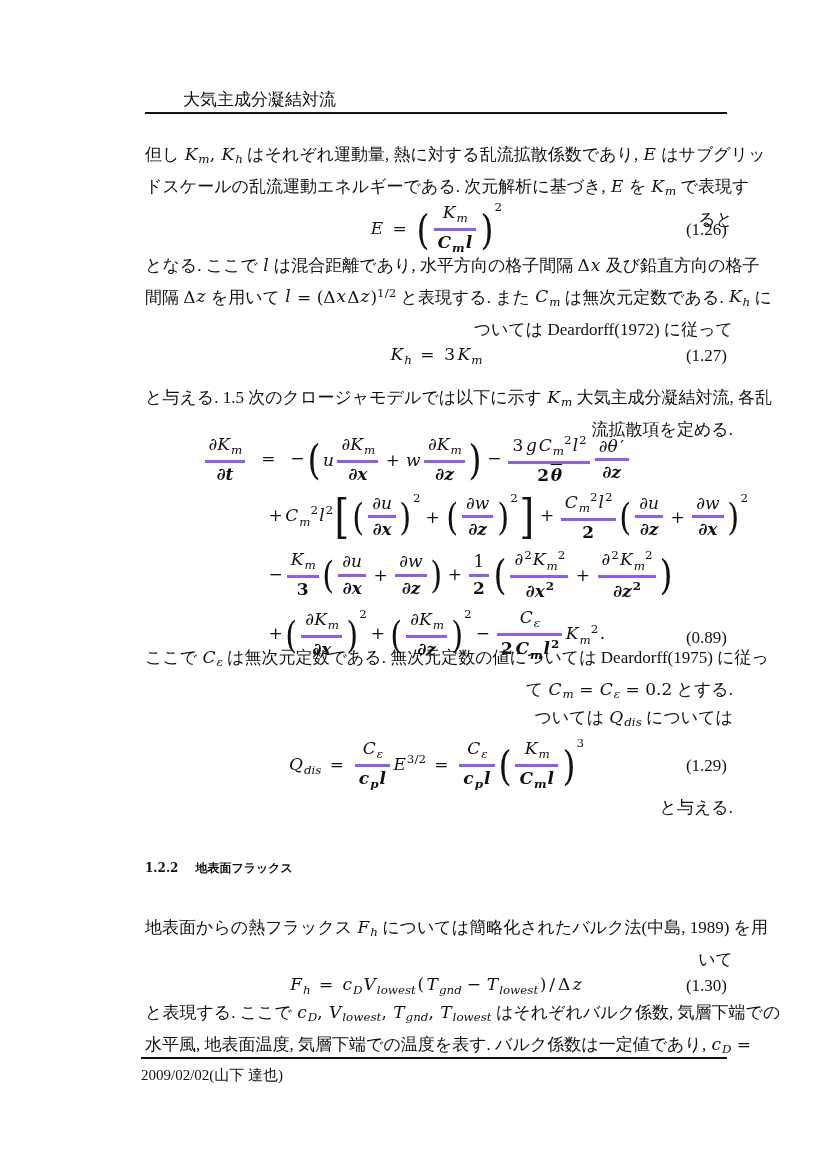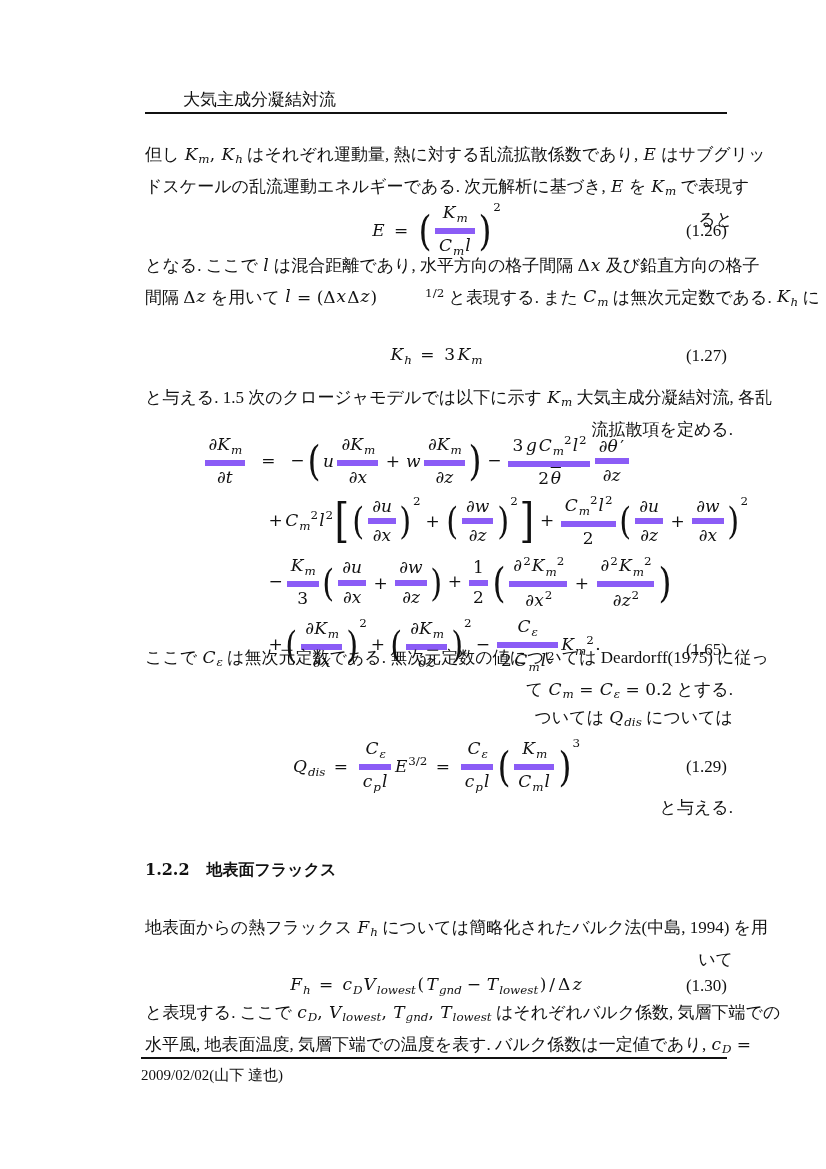--- a/index.html
+++ b/index.html
@@ -15,43 +15,43 @@
   .hleft{position:absolute;left:183px;top:90px;font-size:17px;line-height:20px;}
   .hright{position:absolute;left:145px;top:90px;width:582px;text-align:right;font-size:17px;line-height:20px;}
   .hrule{position:absolute;left:145px;top:112px;width:582px;height:1.5px;background:#111;}
   
   .para{position:absolute;left:145px;width:588px;font-size:17px;line-height:27.5px;}
   .tline{white-space:nowrap;text-align:right;}
   .rk-n{font-family:"Liberation Serif","DejaVu Serif",serif;}
   .rk-i{font-family:"DejaVu Serif","Liberation Serif",serif;font-style:italic;padding:0 1px;}
   .rk-b{font-family:"DejaVu Serif","Liberation Serif",serif;font-style:italic;font-size:0.7em;vertical-align:-0.25em;}
   .rk-r{font-family:"DejaVu Serif","Liberation Serif",serif;}
-  .rk-p{font-family:"DejaVu Serif","Liberation Serif",serif;font-size:0.7em;vertical-align:0.5em;margin-left:48px;}
-  
-  .secheading{position:absolute;left:145px;top:860px;font-size:16px;font-weight:bold;}
+  .rk-p{font-family:"DejaVu Serif","Liberation Serif",serif;font-size:0.7em;vertical-align:0.5em;}
+  
+  .secheading{position:absolute;left:145px;top:860px;font-size:12px;font-weight:bold;}
   .secnum{font-family:"DejaVu Serif","Liberation Serif",serif;}
   .secgap{display:inline-block;width:17px;}
   
   .eq,.eqblock{position:absolute;left:145px;width:582px;font-size:17px;color:#111;
       font-family:"DejaVu Serif","Liberation Serif",serif;}
   .eq{text-align:center;}
   .eqr{text-align:left;white-space:nowrap;}
   .eqno{position:absolute;right:0;top:50%;transform:translateY(-50%);font-style:normal;
       font-family:"Liberation Serif","DejaVu Serif",serif;}
   .eqno28{position:absolute;right:0;bottom:14px;font-style:normal;
       font-family:"Liberation Serif","DejaVu Serif",serif;}
   .mv{font-style:italic;padding:0 1px;}
   .mr{font-style:normal;margin:0 1.5px;}
   .mg > .mr{margin:0 5px;}
   sub.mb{font-size:0.7em;font-style:italic;}
   sup.mp{font-size:0.7em;font-style:normal;}
   .mo{font-style:italic;text-decoration:overline;}
   .mf{display:inline-block;vertical-align:middle;text-align:center;margin:0 2.5px;}
   .mfn{display:block;line-height:1.15;padding:0 3px 2px;}
-  .mfd{display:block;line-height:1.15;padding:2px 3px 0;border-top:6px solid #8b5cf6;}
+  .mfd{display:block;line-height:1.15;padding:2px 3px 0;border-top:3px solid #8b5cf6;font-weight:bold;}
   .mg{display:inline-flex;align-items:center;vertical-align:middle;}
   .mpar{font-style:normal;line-height:0;display:inline-block;transform:scaleX(0.82);font-weight:300;}
   sup.mgp{align-self:flex-start;font-size:0.7em;font-style:normal;margin-top:-3px;}
   .msp{display:inline-block;}
   
   .frule{position:absolute;left:141px;top:1057px;width:586px;height:1.5px;background:#111;}
   .ftext{position:absolute;left:141px;top:1064px;font-size:15px;line-height:22px;}
 </style>
 </head>
 <body>
@@ -76,20 +76,21 @@
           </span>
           <span class="mpar" style="font-size: 2.4em;">)</span>
           <sup class="mp mgp">2</sup>
         </span></span>
     <span class="eqno">(1.26)</span>
   </div>
 
   <div class="para" style="top:252px">
       <div class="tline"><span class="rk-n">となる. ここで </span><span class="rk-i">l</span><span class="rk-n"> は混合距離であり, 水平方向の格子間隔 </span><span class="rk-r">Δ</span><span class="rk-i">x</span><span class="rk-n"> 及び鉛直方向の格子</span></div>
       <div class="tline"><span class="rk-n">間隔 </span><span class="rk-r">Δ</span><span class="rk-i">z</span><span class="rk-n"> を用いて </span><span class="rk-i">l</span><span class="rk-r"> = (</span><span class="rk-r">Δ</span><span class="rk-i">x</span><span class="rk-r">Δ</span><span class="rk-i">z</span><span class="rk-r">)</span><span class="rk-p">1/2</span><span class="rk-n"> と表現する. また </span><span class="rk-i">C</span><span class="rk-b">m</span><span class="rk-n"> は無次元定数である. </span><span class="rk-i">K</span><span class="rk-b">h</span><span class="rk-n"> に</span></div>
+      <div class="tline"><span class="rk-n">ついては Deardorff(1972) に従って</span></div>
     </div>
 
   <div class="eq" style="top:344px">
     <span><span class="mv">K</span><sub class="mb">h</sub><span class="msp" style="width: 0.4em;"></span><span class="mr">=</span><span class="msp" style="width: 0.4em;"></span><span class="mr">3</span><span class="mv">K</span><sub class="mb">m</sub></span>
     <span class="eqno">(1.27)</span>
   </div>
 
   <div class="para" style="top:384px">
       <div class="tline"><span class="rk-n">と与える. 1.5 次のクロージャモデルでは以下に示す </span><span class="rk-i">K</span><span class="rk-b">m</span><span class="rk-n"> 大気主成分凝結対流, 各乱</span></div>
       <div class="tline"><span class="rk-n">流拡散項を定める.</span></div>
@@ -182,21 +183,21 @@
           <sup class="mp mgp">2</sup>
         </span><span class="msp" style="width: 0.15em;"></span><span class="mr">+</span><span class="msp" style="width: 0.15em;"></span><span class="mg">
           <span class="mpar" style="font-size: 2.2em;">(</span>
           <span class="mf">
             <span class="mfn"><span class="mv">∂K</span><sub class="mb">m</sub></span>
             <span class="mfd"><span class="mv">∂z</span></span>
           </span>
           <span class="mpar" style="font-size: 2.2em;">)</span>
           <sup class="mp mgp">2</sup>
         </span><span class="msp" style="width: 0.15em;"></span><span class="mr">−</span><span class="msp" style="width: 0.15em;"></span><span class="mf"><span class="mfn"><span class="mv">C</span><sub class="mb">ε</sub></span><span class="mfd"><span class="mr">2</span><span class="mv">C</span><sub class="mb">m</sub><span class="mv">l</span><sup class="mp">2</sup></span></span><span class="mv">K</span><sub class="mb">m</sub><sup class="mp">2</sup><span class="mr">.</span></div>
-    <span class="eqno28">(1.65)</span>
+    <span class="eqno28">(0.89)</span>
   </div>
 
   <div class="para" style="top:644px">
       <div class="tline"><span class="rk-n">ここで </span><span class="rk-i">C</span><span class="rk-b">ε</span><span class="rk-n"> は無次元定数である. 無次元定数の値については Deardorff(1975) に従っ</span></div>
       <div class="tline"><span class="rk-n">て </span><span class="rk-i">C</span><span class="rk-b">m</span><span class="rk-r"> = </span><span class="rk-i">C</span><span class="rk-b">ε</span><span class="rk-r"> = 0.2</span><span class="rk-n"> とする.</span></div>
     </div>
 
   <div class="para" style="top:704px">
       <div class="tline"><span class="rk-n">ついては </span><span class="rk-i">Q</span><span class="rk-b">dis</span><span class="rk-n"> については</span></div>
     </div>
@@ -216,21 +217,21 @@
 
   <div class="para" style="top:794px">
       <div class="tline"><span class="rk-n">と与える.</span></div>
     </div>
 
   <div class="secheading">
     <span class="secnum">1.2.2</span><span class="secgap"></span><span>地表面フラックス</span>
   </div>
 
   <div class="para" style="top:914px">
-      <div class="tline"><span class="rk-n">地表面からの熱フラックス </span><span class="rk-i">F</span><span class="rk-b">h</span><span class="rk-n"> については簡略化されたバルク法(中島, 1994) を用</span></div>
+      <div class="tline"><span class="rk-n">地表面からの熱フラックス </span><span class="rk-i">F</span><span class="rk-b">h</span><span class="rk-n"> については簡略化されたバルク法(中島, 1989) を用</span></div>
       <div class="tline"><span class="rk-n">いて</span></div>
     </div>
 
   <div class="eq" style="top:974px">
     <span><span class="mv">F</span><sub class="mb">h</sub><span class="msp" style="width: 0.4em;"></span><span class="mr">=</span><span class="msp" style="width: 0.4em;"></span><span class="mv">c</span><sub class="mb">D</sub><span class="mv">V</span><sub class="mb">lowest</sub><span class="mr">(</span><span class="mv">T</span><sub class="mb">gnd</sub><span class="msp" style="width: 0.2em;"></span><span class="mr">−</span><span class="msp" style="width: 0.2em;"></span><span class="mv">T</span><sub class="mb">lowest</sub><span class="mr">)</span><span class="mr">/</span><span class="mr">Δ</span><span class="mv">z</span></span>
     <span class="eqno">(1.30)</span>
   </div>
 
   <div class="para" style="top:999px">
       <div class="tline"><span class="rk-n">と表現する. ここで </span><span class="rk-i">c</span><span class="rk-b">D</span><span class="rk-r">, </span><span class="rk-i">V</span><span class="rk-b">lowest</span><span class="rk-r">, </span><span class="rk-i">T</span><span class="rk-b">gnd</span><span class="rk-r">, </span><span class="rk-i">T</span><span class="rk-b">lowest</span><span class="rk-n"> はそれぞれバルク係数, 気層下端での</span></div>

